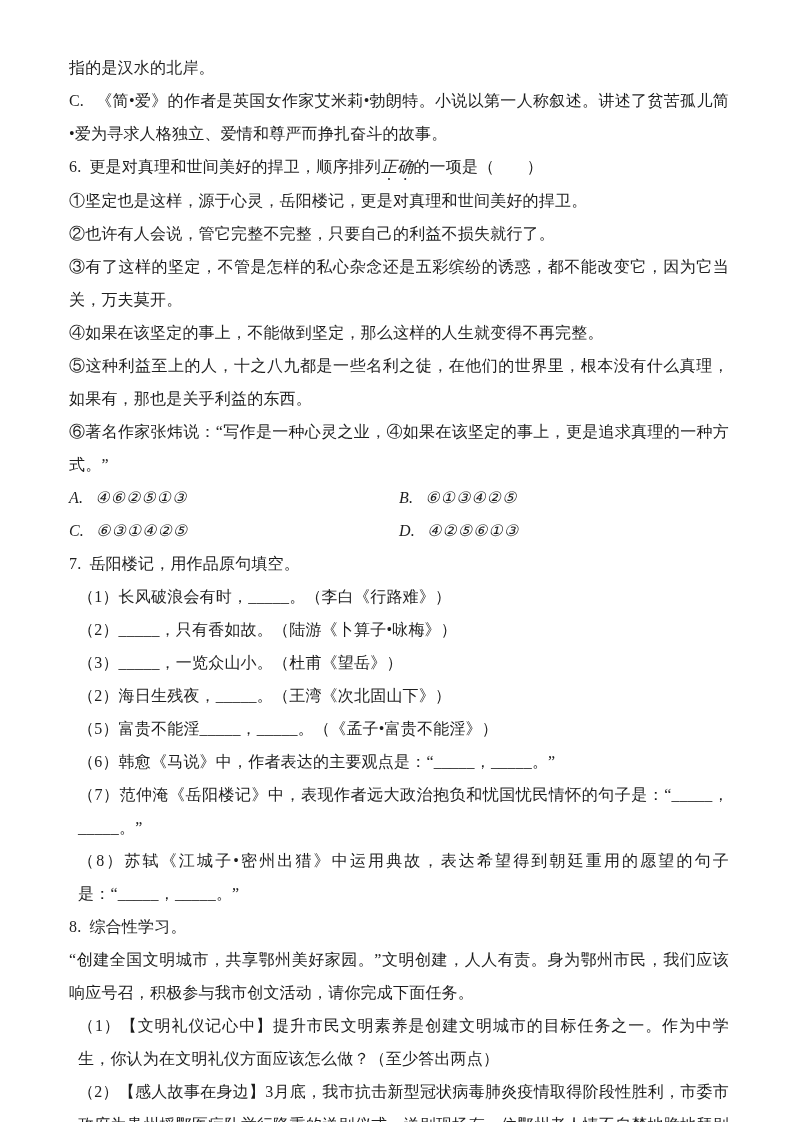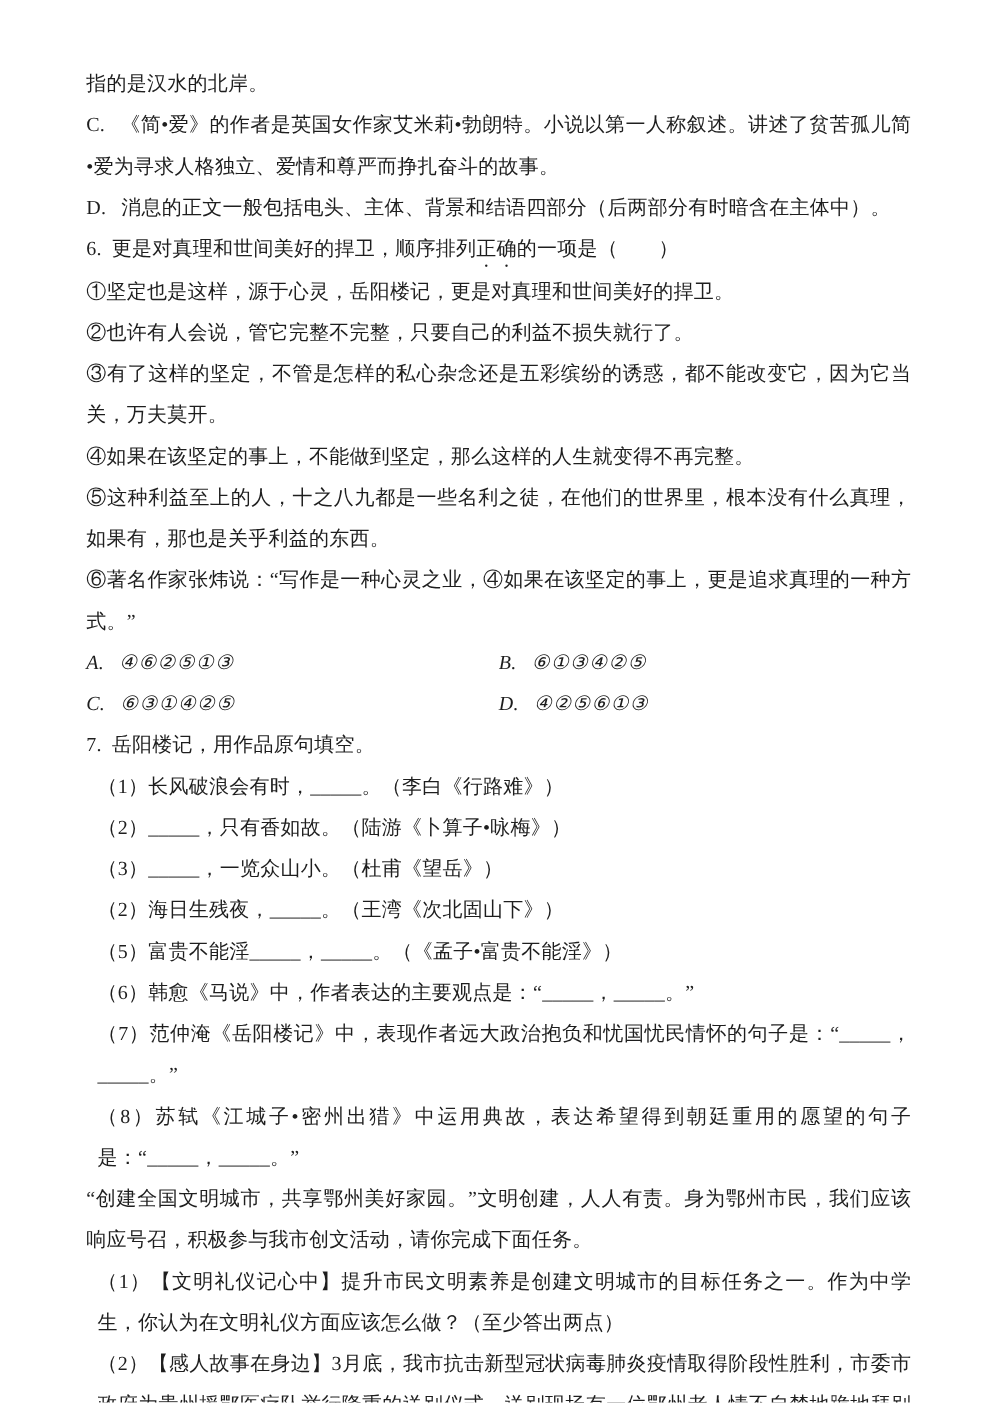--- a/index.html
+++ b/index.html
@@ -29,39 +29,39 @@
   }
   p { margin: 0; }
   .lbl { margin-right: 12px; }
   .num { margin-right: 8px; }
   .indent { padding-left: 9px; }
   .emph {
     -webkit-text-emphasis: filled dot;
     -webkit-text-emphasis-position: under right;
     text-emphasis: filled dot;
     text-emphasis-position: under right;
+    font-style: italic;
   }
   .opts-grid {
     display: grid;
     grid-template-columns: 330px 1fr;
   }
   .opt-cell { white-space: nowrap; font-style: italic; }
   .opt-val { letter-spacing: 1px; }
 </style>
 </head>
 <body>
 
 <div class="page">
   <div class="doc">
 
     <p>指的是汉水的北岸。</p>
 
     <p><span class="lbl">C.</span><span>《简•爱》的作者是英国女作家艾米莉•勃朗特。小说以第一人称叙述。讲述了贫苦孤儿简•爱为寻求人格独立、爱情和尊严而挣扎奋斗的故事。</span></p>
 
-    <p><span class="lbl">D.</span><span>消息的正文一般包括电头、主体、背景和结语四部分（后两部分有时暗含在主体中）。</span></p>
 
     <p><span class="num">6.</span><span>更是对真理和世间美好的捍卫，顺序排列</span><span class="emph">正确</span><span>的一项是（　　）</span></p>
 
     <p>①坚定也是这样，源于心灵，岳阳楼记，更是对真理和世间美好的捍卫。</p>
     <p>②也许有人会说，管它完整不完整，只要自己的利益不损失就行了。</p>
     <p>③有了这样的坚定，不管是怎样的私心杂念还是五彩缤纷的诱惑，都不能改变它，因为它当关，万夫莫开。</p>
     <p>④如果在该坚定的事上，不能做到坚定，那么这样的人生就变得不再完整。</p>
     <p>⑤这种利益至上的人，十之八九都是一些名利之徒，在他们的世界里，根本没有什么真理，如果有，那也是关乎利益的东西。</p>
     <p>⑥著名作家张炜说：“写作是一种心灵之业，④如果在该坚定的事上，更是追求真理的一种方式。”</p>
 
@@ -76,19 +76,20 @@
 
     <p class="indent">（1）长风破浪会有时，_____。（李白《行路难》）</p>
     <p class="indent">（2）_____，只有香如故。（陆游《卜算子•咏梅》）</p>
     <p class="indent">（3）_____，一览众山小。（杜甫《望岳》）</p>
     <p class="indent">（2）海日生残夜，_____。（王湾《次北固山下》）</p>
     <p class="indent">（5）富贵不能淫_____，_____。（《孟子•富贵不能淫》）</p>
     <p class="indent">（6）韩愈《马说》中，作者表达的主要观点是：“_____，_____。”</p>
     <p class="indent">（7）范仲淹《岳阳楼记》中，表现作者远大政治抱负和忧国忧民情怀的句子是：“_____，_____。”</p>
     <p class="indent">（8）苏轼《江城子•密州出猎》中运用典故，表达希望得到朝廷重用的愿望的句子是：“_____，_____。”</p>
 
+    <p><span class="num">8.</span><span>综合性学习。</span></p>
 
     <p>“创建全国文明城市，共享鄂州美好家园。”文明创建，人人有责。身为鄂州市民，我们应该响应号召，积极参与我市创文活动，请你完成下面任务。</p>
     <p class="indent">（1）【文明礼仪记心中】提升市民文明素养是创建文明城市的目标任务之一。作为中学生，你认为在文明礼仪方面应该怎么做？（至少答出两点）</p>
     <p class="indent">（2）【感人故事在身边】3月底，我市抗击新型冠状病毒肺炎疫情取得阶段性胜利，市委市政府为贵州援鄂医疗队举行隆重的送别仪式。送别现场有一位鄂州老人情不自禁地跪地拜别贵州医护人员。老人的举动被人拍成视频、这段视频立即刷爆网络，感动了广大网友。请你代这位老人拟写一副对联，以表达对贵州医</p>
 
   </div>
 </div>
 
 </body></html>

